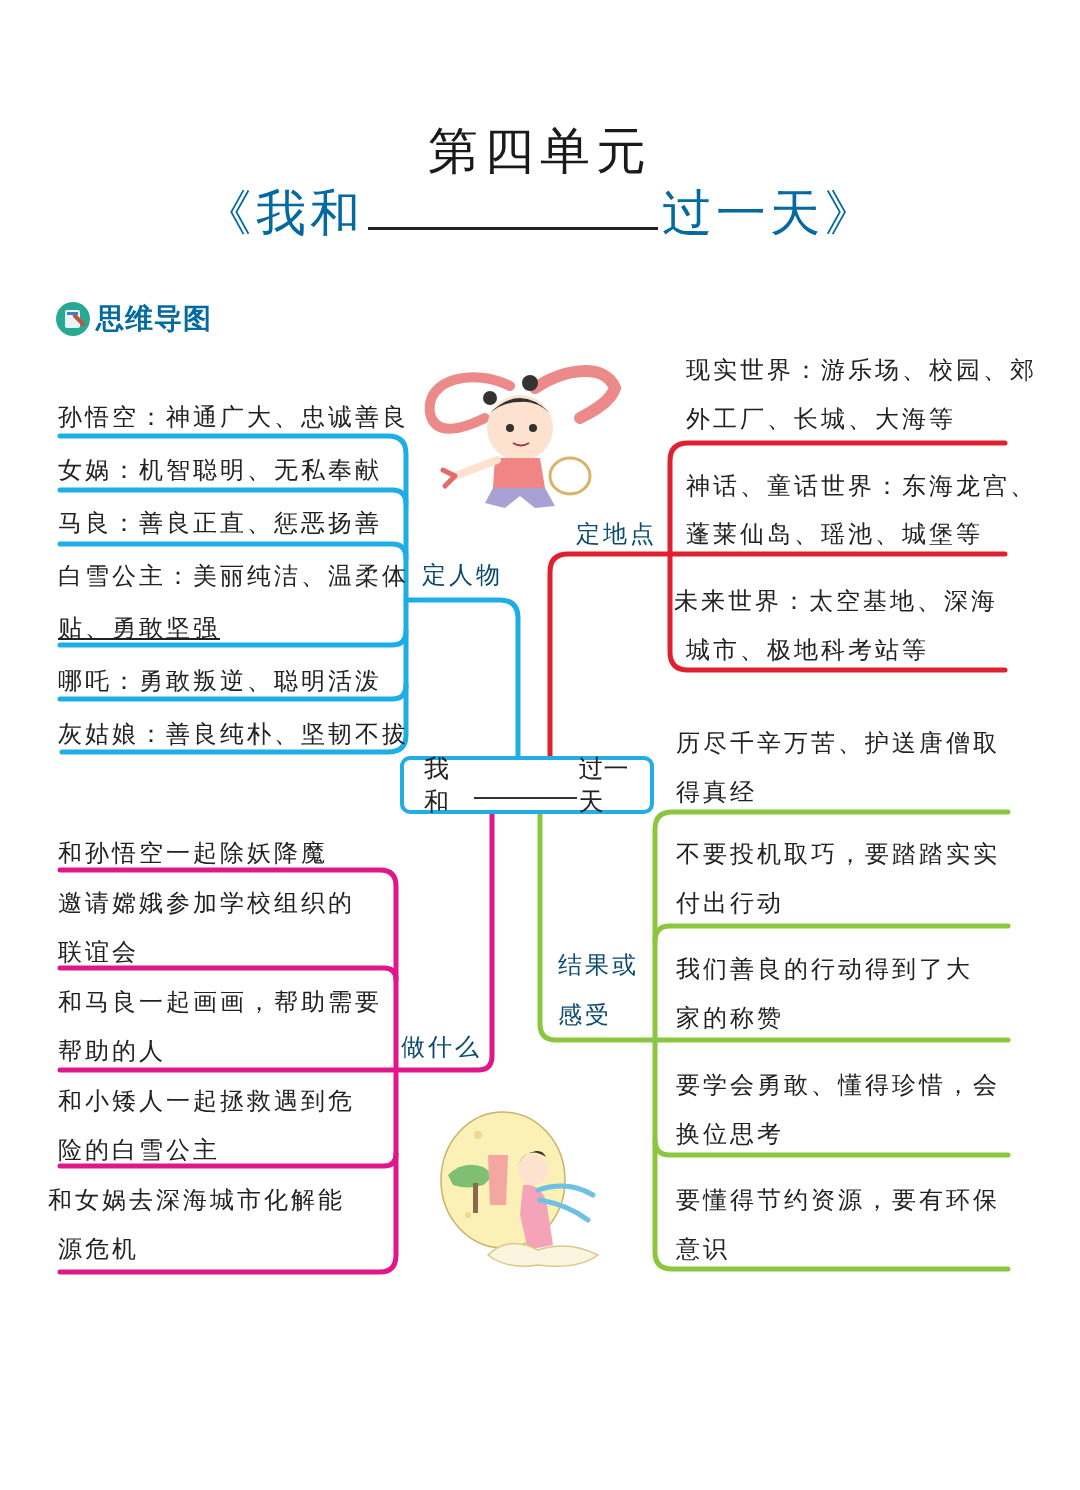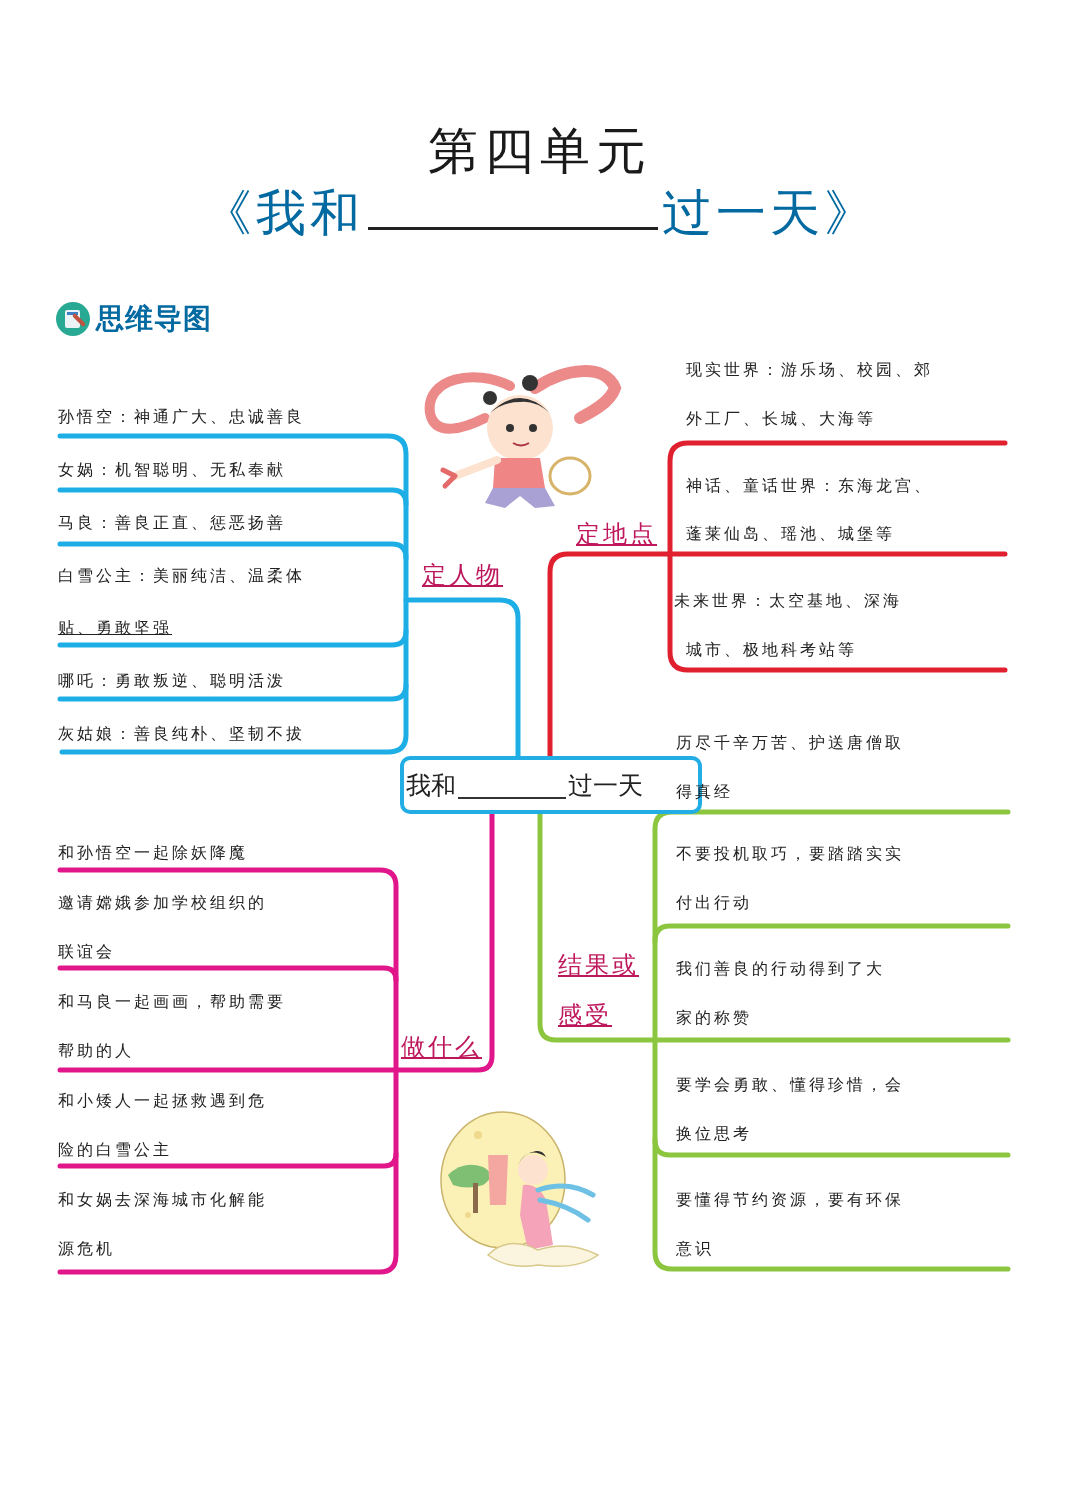--- a/index.html
+++ b/index.html
@@ -11,25 +11,25 @@
             font-size:50px; letter-spacing:4px; color:#0369a1; }
   .title2 .blank { display:inline-block; width:290px; border-bottom:3px solid #222; height:40px; vertical-align:baseline; margin:0 4px; }
   .section-head { position:absolute; left:56px; top:300px; display:flex; align-items:center; gap:6px; }
   .section-head .ico { width:34px; height:34px; border-radius:50%; background:#27a994; position:relative; }
   .section-head .ico .paper { position:absolute; left:9px; top:8px; width:15px; height:18px; background:#eaf3f5; border-radius:2px; }
   .section-head .ico .bar { position:absolute; left:11px; top:10px; width:11px; height:3px; background:#3b7fc4; }
   .section-head .ico .pen { position:absolute; left:15px; top:16px; width:16px; height:4px; background:#c0533f; transform:rotate(45deg); border-radius:2px; }
   .section-head .label { font-family:"DejaVu Sans","Liberation Sans",sans-serif; font-weight:bold;
             font-size:28px; color:#0369a1; letter-spacing:1px; }
   svg.lines { position:absolute; left:0; top:0; }
-  .t { position:absolute; font-size:16px; line-height:50px; letter-spacing:3px; white-space:nowrap; color:#222; }
-  .cat { position:absolute; font-size:24px; letter-spacing:3px; color:#be185d; line-height:50px; white-space:nowrap;text-decoration:underline; }
-  .center { position:absolute; left:400px; top:756px; width:302px; height:58px; border:4px solid #22aee5;
+  .t { position:absolute; font-size:24px; line-height:50px; letter-spacing:3px; white-space:nowrap; color:#222; }
+  .cat { position:absolute; font-size:24px; letter-spacing:3px; color:#0c4a6e; line-height:50px; white-space:nowrap; }
+  .center { position:absolute; left:400px; top:756px; width:254px; height:58px; border:4px solid #22aee5;
             border-radius:10px; background:#fff; box-sizing:border-box; display:flex; align-items:center;
-            padding-left:2px; font-family:"DejaVu Sans","Liberation Sans",sans-serif; font-size:25px; color:#222; }
+            padding-left:20px; font-family:"DejaVu Sans","Liberation Sans",sans-serif; font-size:25px; color:#222; }
   .center .blank { display:inline-block; width:108px; border-bottom:2px solid #333; height:26px; margin:0 2px; }
   .illus { position:absolute; }
 </style>
 </head>
 <body>
 
 <div class="title1">第四单元</div>
 <div class="title2"><span>《我和</span><span class="blank"></span><span>过一天》</span></div>
 
 <div class="section-head">
@@ -101,21 +101,21 @@
 <div class="t" style="left:686px; top:625px;">城市、极地科考站等</div>
 
 <div class="cat" style="left:401px; top:1022px;text-align:right;">做什么</div>
 <div class="t" style="left:58px; top:828px;">和孙悟空一起除妖降魔</div>
 <div class="t" style="left:58px; top:878px;">邀请嫦娥参加学校组织的</div>
 <div class="t" style="left:58px; top:927px;">联谊会</div>
 <div class="t" style="left:58px; top:977px;">和马良一起画画，帮助需要</div>
 <div class="t" style="left:58px; top:1026px;">帮助的人</div>
 <div class="t" style="left:58px; top:1076px;">和小矮人一起拯救遇到危</div>
 <div class="t" style="left:58px; top:1125px;">险的白雪公主</div>
-<div class="t" style="left:58px; top:1175px;">和女娲去深海城市化解能</div>
+<div class="t" style="left:48px; top:1175px;">和女娲去深海城市化解能</div>
 <div class="t" style="left:58px; top:1224px;">源危机</div>
 
 <div class="cat" style="left:558px; top:940px;">结果或</div>
 <div class="cat" style="left:558px; top:990px;">感受</div>
 <div class="t" style="left:676px; top:718px;">历尽千辛万苦、护送唐僧取</div>
 <div class="t" style="left:676px; top:767px;">得真经</div>
 <div class="t" style="left:676px; top:829px;">不要投机取巧，要踏踏实实</div>
 <div class="t" style="left:676px; top:878px;">付出行动</div>
 <div class="t" style="left:676px; top:944px;">我们善良的行动得到了大</div>
 <div class="t" style="left:676px; top:993px;">家的称赞</div>

